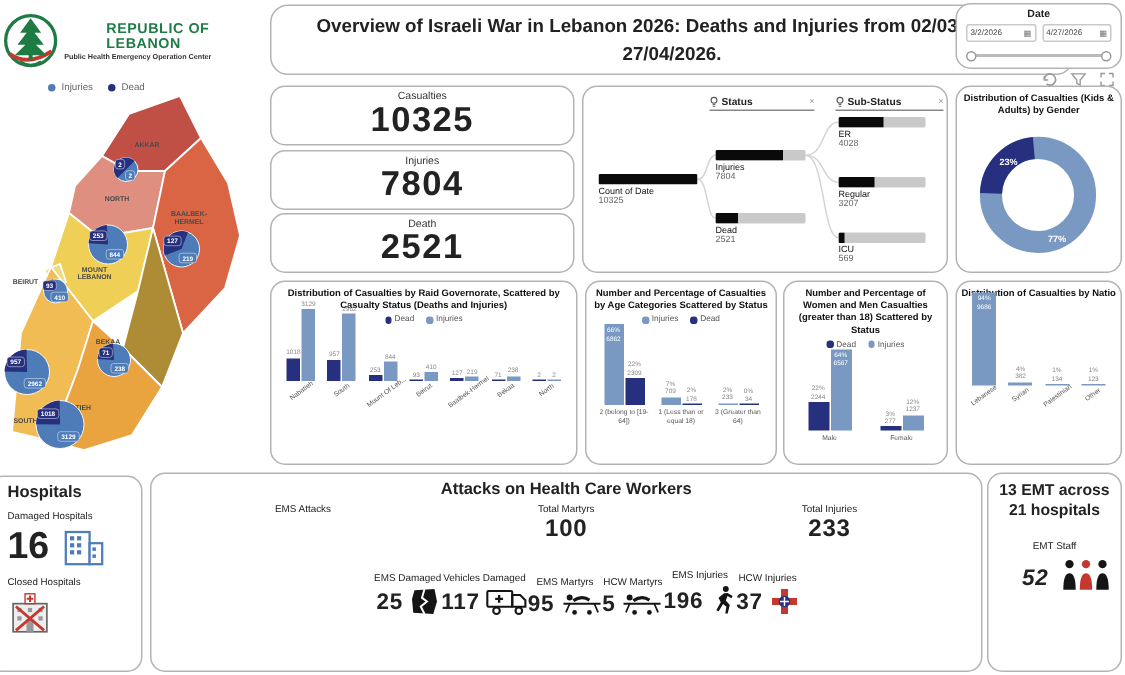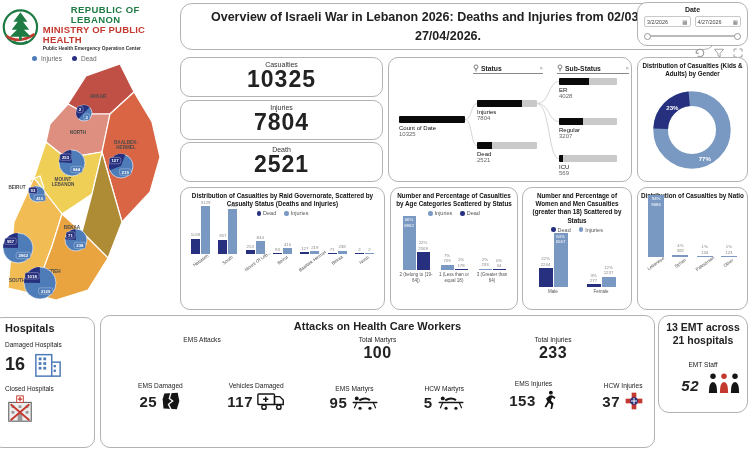--- a/index.html
+++ b/index.html
@@ -55,50 +55,49 @@
   .blab{font-size:4.3px;color:#888;text-align:center;line-height:1.25;margin-bottom:1px;white-space:nowrap;}
   .blab.inside{color:#fff;margin:1px 0 0;}
   .cat{font-size:4.5px;color:#555;text-align:center;margin-top:2px;line-height:1.15;height:13px;width:100%;}
   .catrot{height:17px;}
   .rt{display:inline-block;white-space:nowrap;transform:rotate(-36deg) translateX(-2px);transform-origin:60% 10%;}
   
   #hospitals-card{left:-8px;top:317px;width:103px;height:131px;padding:4px 4px 4px 12px;}
   #hospitals-card .htitle{font-size:11px;font-weight:bold;}
   .hlab{font-size:6.5px;color:#222;margin-top:7px;}
   .hrow{display:flex;align-items:center;gap:8px;margin-top:2px;}
-  .hval{font-size:18px;font-weight:bold;line-height:1;}
+  .hval{font-size:25px;font-weight:bold;line-height:1;}
   #attacks-card{left:100px;top:315px;width:555px;height:133px;}
   #attacks-card .atitle{font-size:11px;font-weight:bold;text-align:center;margin-top:4px;}
   .atop{position:absolute;left:55px;right:55px;top:20px;display:flex;justify-content:space-between;}
   .tstat{width:92px;text-align:center;}
   .slab{font-size:6.6px;color:#222;}
   .sval{font-size:16px;font-weight:bold;letter-spacing:.5px;margin-top:1px;}
-  .abot{position:absolute;left:10px;right:10px;top:64px;display:flex;justify-content:space-between;align-items:flex-end;margin-left:27px;}
+  .abot{position:absolute;left:10px;right:10px;top:64px;display:flex;justify-content:center;align-items:flex-end;margin-left:27px;}
   .bstat{display:flex;flex-direction:column;align-items:center;}
   .brow2{display:flex;align-items:center;gap:4px;margin-top:2px;}
   .sval2{font-size:15px;font-weight:bold;letter-spacing:.5px;}
-  #emt-card{left:658px;top:315px;width:90px;height:98px;padding:5px 6px;border-radius:11px;}
+  #emt-card{left:658px;top:315px;width:90px;height:133px;padding:5px 6px;}
   #emt-card .etitle{font-size:10.5px;font-weight:bold;text-align:center;line-height:1.25;}
   #emt-card .elab{font-size:6.6px;text-align:center;margin-top:14px;}
   #emt-card .erow{display:flex;align-items:center;justify-content:flex-end;gap:8px;margin-top:4px;font-style:italic;}
 </style>
 </head>
 <body>
 
 <div id="logo">
   <svg width="42" height="46" viewBox="0 0 42 46">
     <circle cx="21" cy="22" r="19" fill="#fff" stroke="#1E7B44" stroke-width="2.5"></circle>
     <path d="M5,32 q14,10 32,-2" stroke="#C4392F" stroke-width="3" fill="none"></path>
     <path d="M21,5 L13,16 H18 L11,25 H17 L9,33 H33 L25,25 H31 L24,16 H29 Z" fill="#1E7B44"></path>
     <rect x="19.5" y="31" width="3" height="6" fill="#1E7B44"></rect>
     <path d="M13,38 q8,5 16,0" stroke="#1E7B44" stroke-width="2" fill="none"></path>
   </svg>
   <div class="ltxt">
     <span class="l1" style="color:#1E7B44">REPUBLIC OF LEBANON</span>
-    <span class="l2" style="color:#C4392F">MINISTRY OF PUBLIC HEALTH</span>
     <span class="l3">Public Health Emergency Operation Center</span>
   </div>
 </div>
 
 <div class="card" id="title-card">
   <div class="t">Overview of Israeli War in Lebanon 2026: Deaths and Injuries from 02/03/2026 to 27/04/2026.</div>
 </div>
 
 <div class="card" id="date-card">
   <div class="dtitle">Date</div>
@@ -648,21 +647,21 @@
             <path d="M2,10 H32" stroke="#151515" stroke-width="1.8"></path>
             <path d="M7,10 L4,17 M27,10 L30,17" stroke="#151515" stroke-width="1.4"></path>
             <circle cx="11" cy="17" r="1.9" fill="#151515"></circle>
             <circle cx="23" cy="17" r="1.9" fill="#151515"></circle>
           </svg>
         </div>
       </div>
       <div class="bstat">
         <div class="slab">EMS Injuries</div>
         <div class="brow2">
-          <span class="sval2">153</span>
+          <span class="sval2">196</span>
           <svg width="18" height="22" viewBox="0 0 24 26">
             <circle cx="14.5" cy="3.2" r="2.6" fill="#151515"></circle>
             <path d="M13,7 L8,11 L10,15 L6,22 L8.2,23 L12,16.5 L15,19 L14,25 L16.2,25 L18,17.5 L14.5,13.5 L16,9.5 L19.5,11.5 L20.6,9.4 L16,6.8 Z" fill="#151515"></path>
           </svg>
         </div>
       </div>
       <div class="bstat">
         <div class="slab">HCW Injuries</div>
         <div class="brow2">
           <span class="sval2">37</span>

